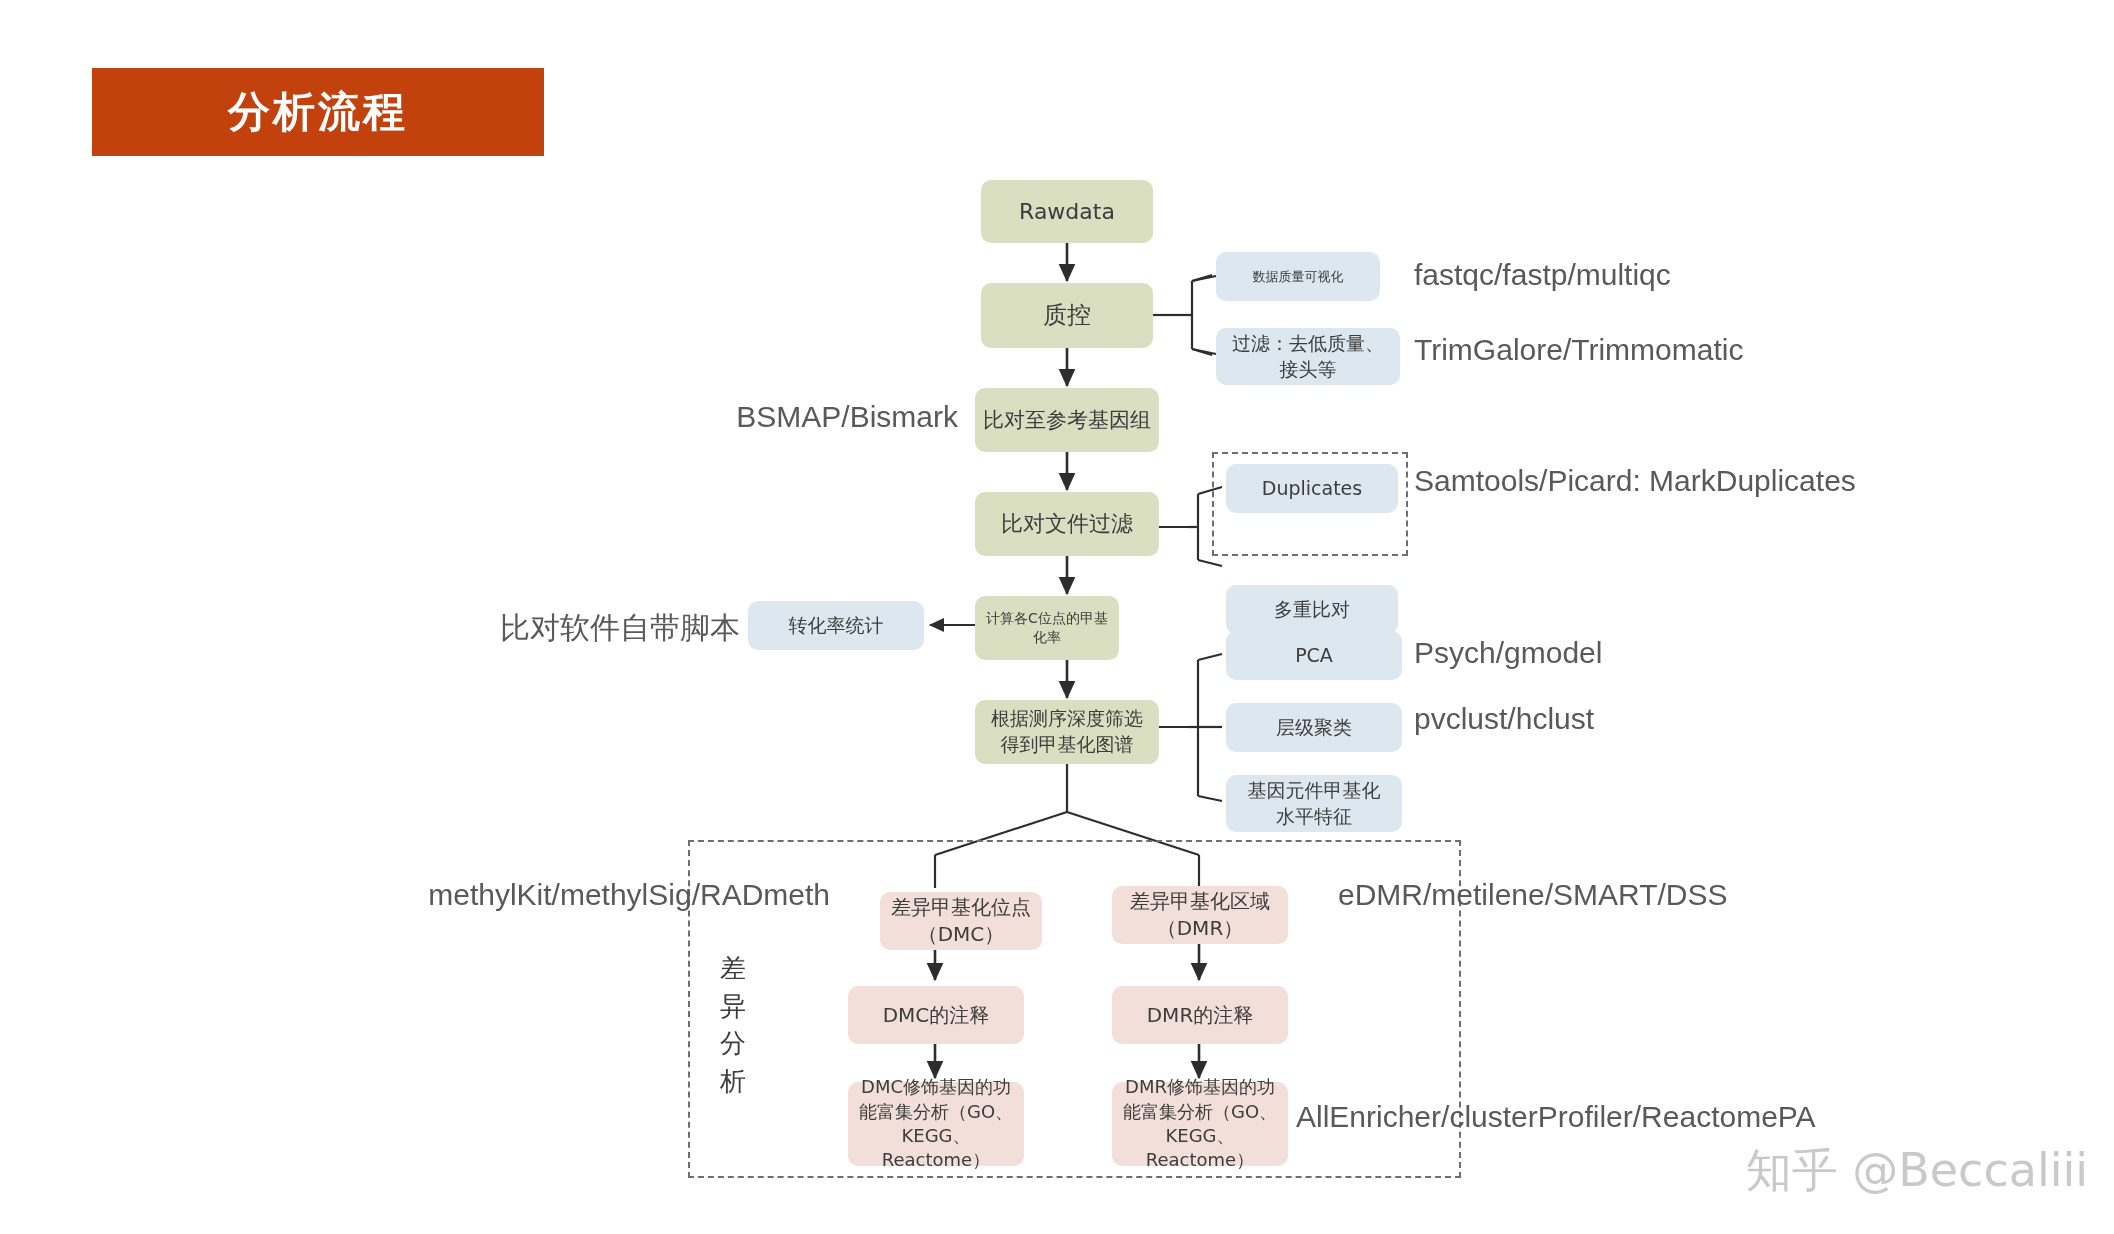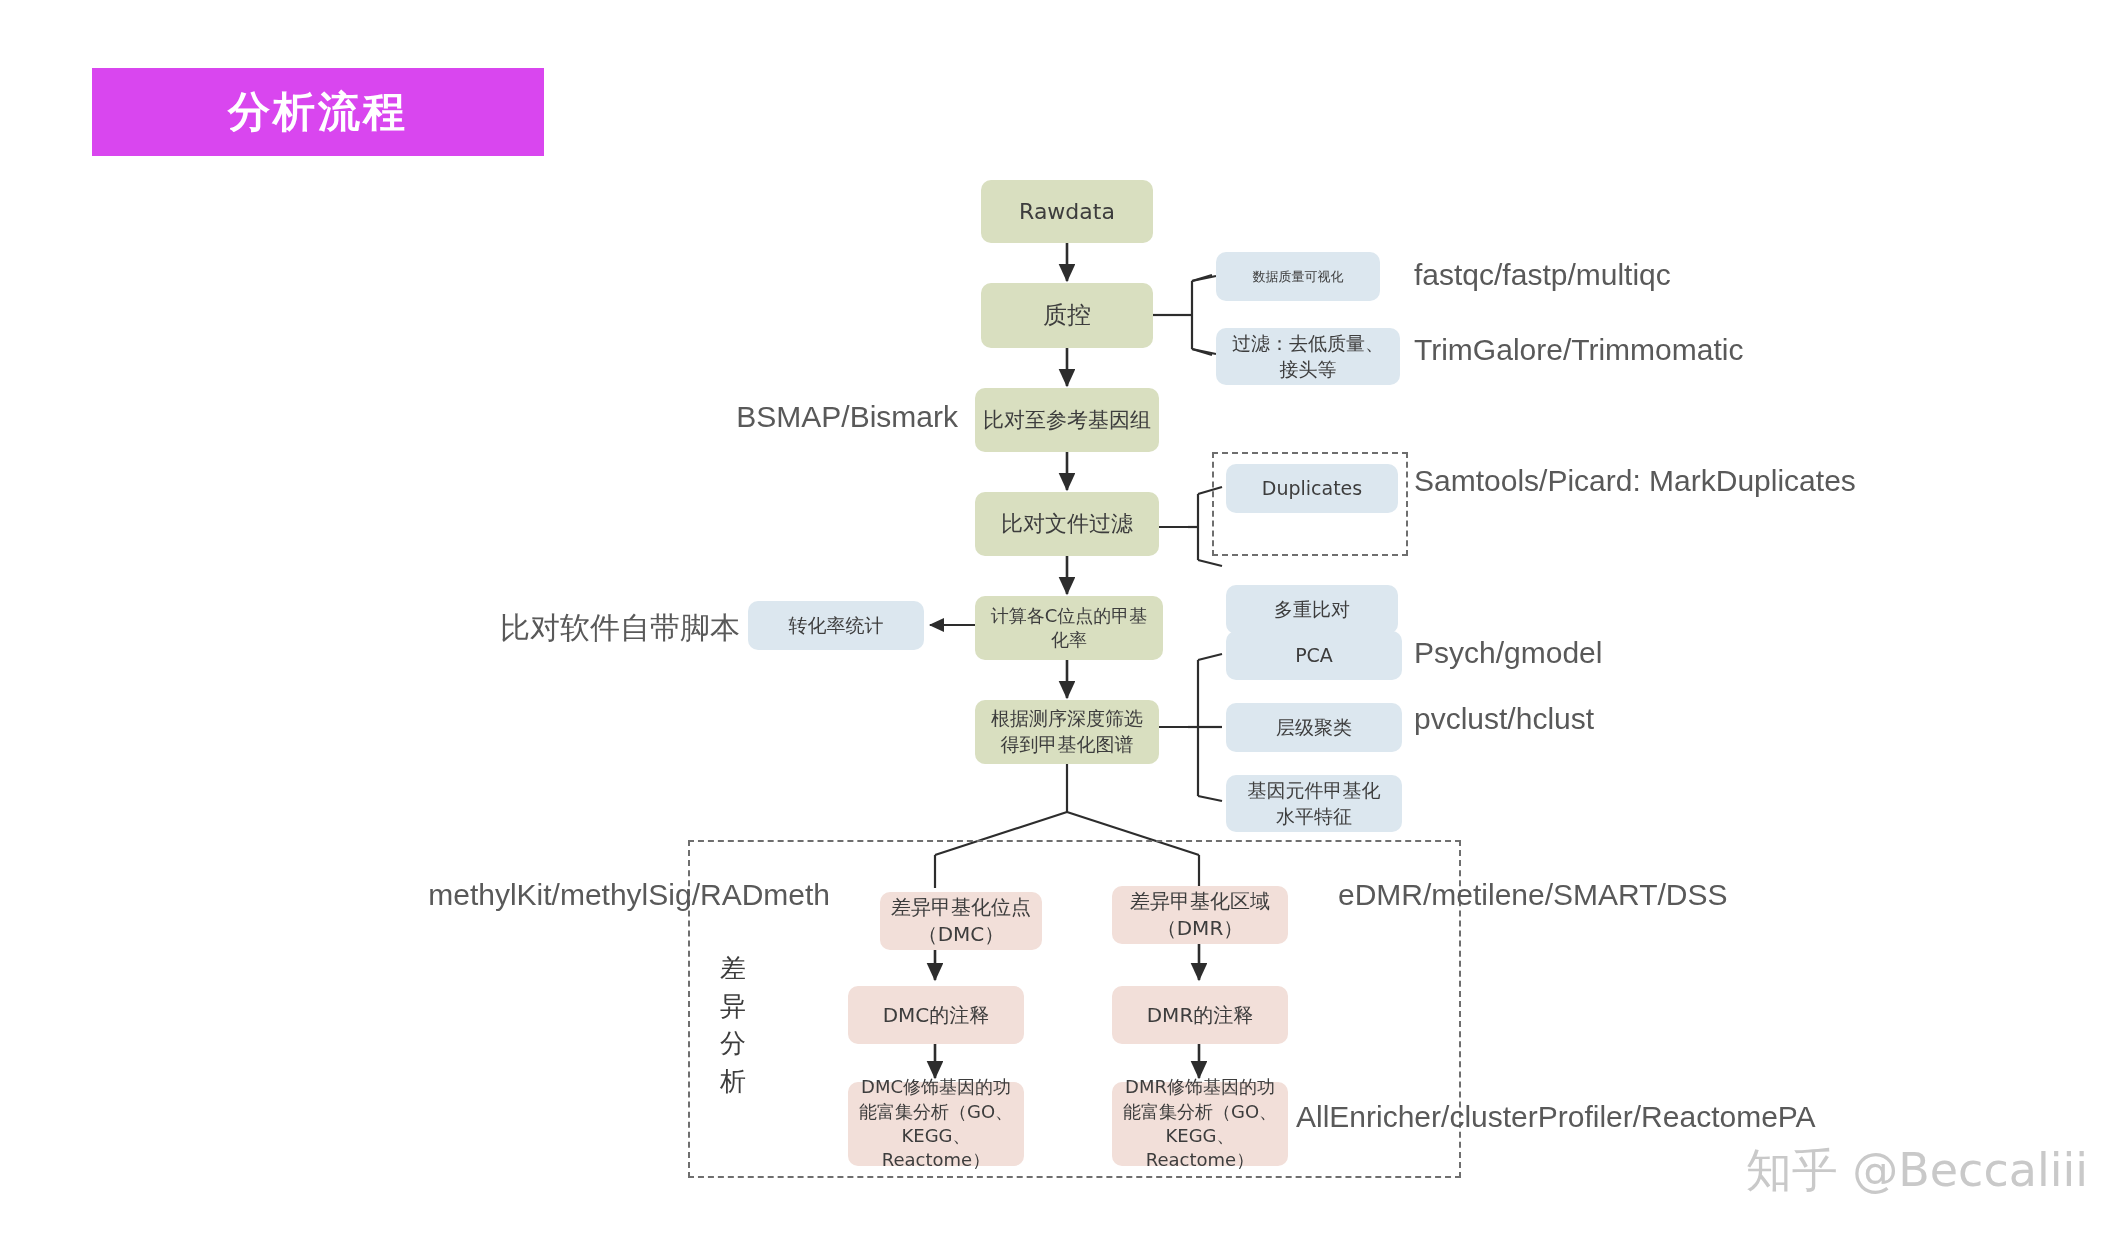--- a/index.html
+++ b/index.html
@@ -23,21 +23,21 @@
     height: 1234px;
   }
 
   
   .title-banner {
     position: absolute;
     left: 92px;
     top: 68px;
     width: 452px;
     height: 88px;
-    background: #d946ef;
+    background: #c2410c;
     display: flex;
     align-items: center;
     justify-content: center;
   }
   .title-banner .title-text {
     color: #ffffff;
     font-size: 42px;
     font-weight: bold;
     letter-spacing: 3px;
     font-family: "DejaVu Sans", "Liberation Sans", sans-serif;
@@ -194,21 +194,21 @@
   </div>
 
   <div class="node green" style="left:975px; top:388px; width:184px; height:64px; font-size:21px;">
     <span class="label">比对至参考基因组</span>
   </div>
 
   <div class="node green" style="left:975px; top:492px; width:184px; height:64px; font-size:22px;">
     <span class="label">比对文件过滤</span>
   </div>
 
-  <div class="node green" style="left:975px; top:596px; width:188px; height:64px; font-size:18px;">
+  <div class="node green" style="left:975px; top:596px; width:144px; height:64px; font-size:14px;">
     <span class="label">计算各C位点的甲基
 化率</span>
   </div>
 
   <div class="node green" style="left:975px; top:700px; width:184px; height:64px; font-size:19px;">
     <span class="label">根据测序深度筛选
 得到甲基化图谱</span>
   </div>
 
   <div class="node blue" style="left:1216px; top:252px; width:164px; height:49px; font-size:13px;">

